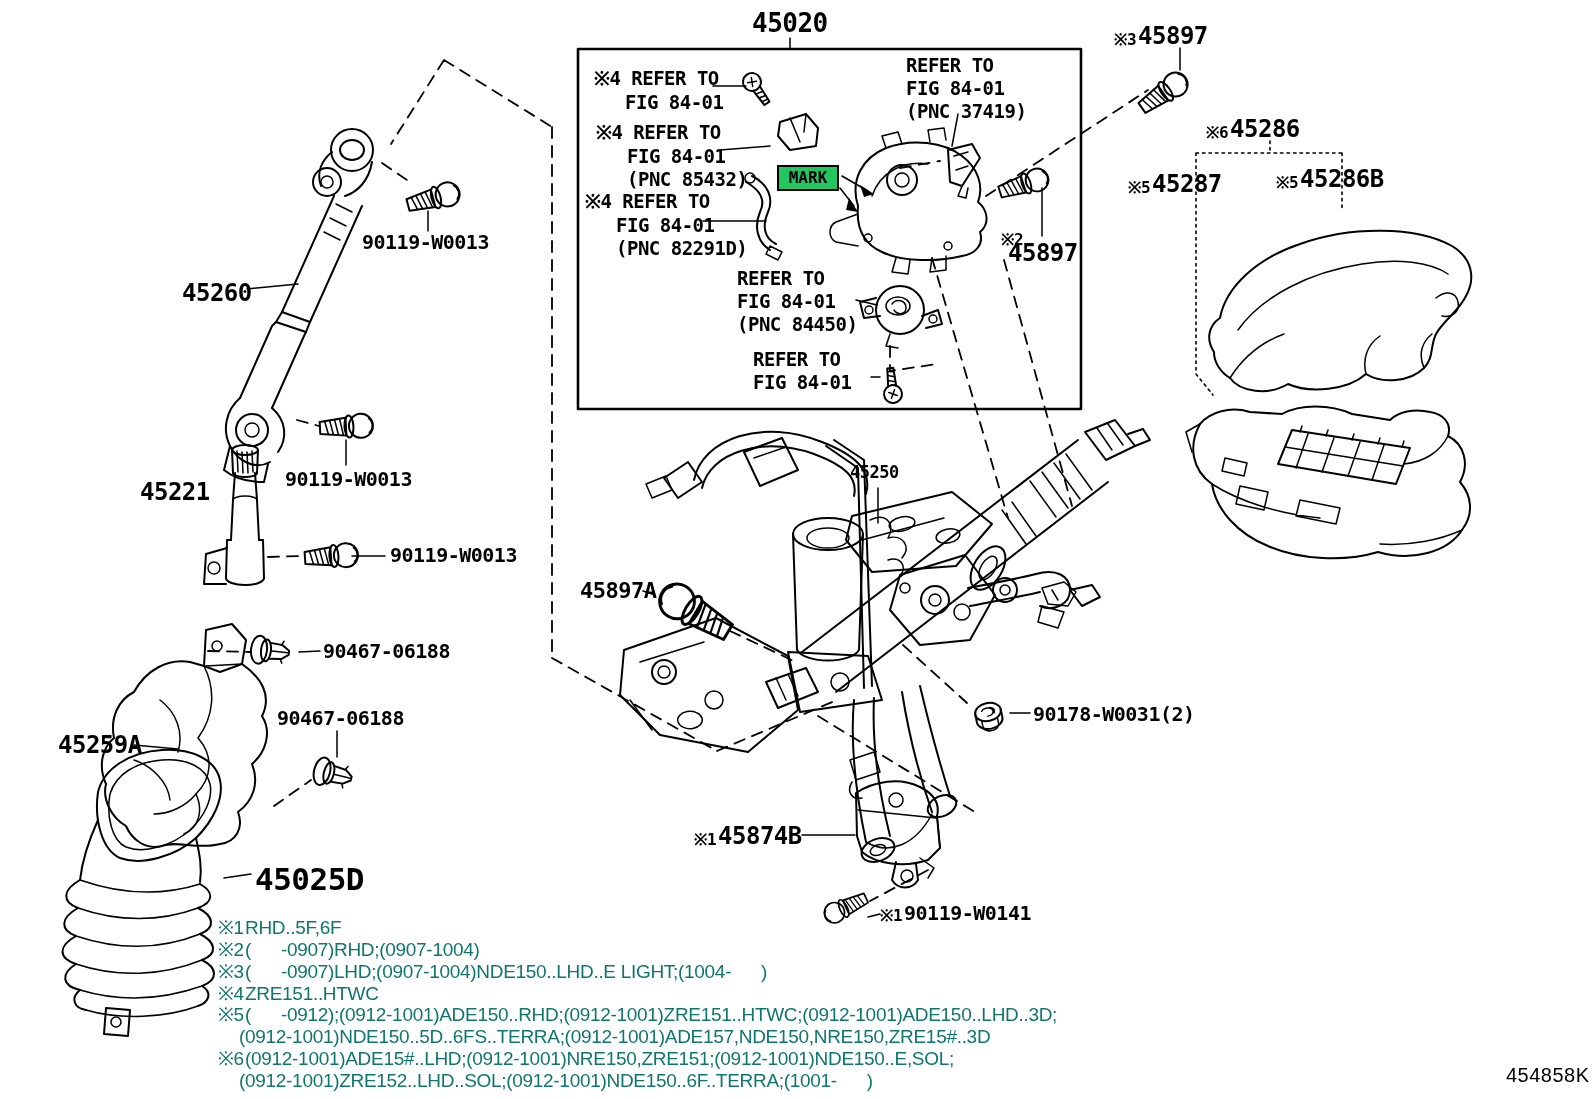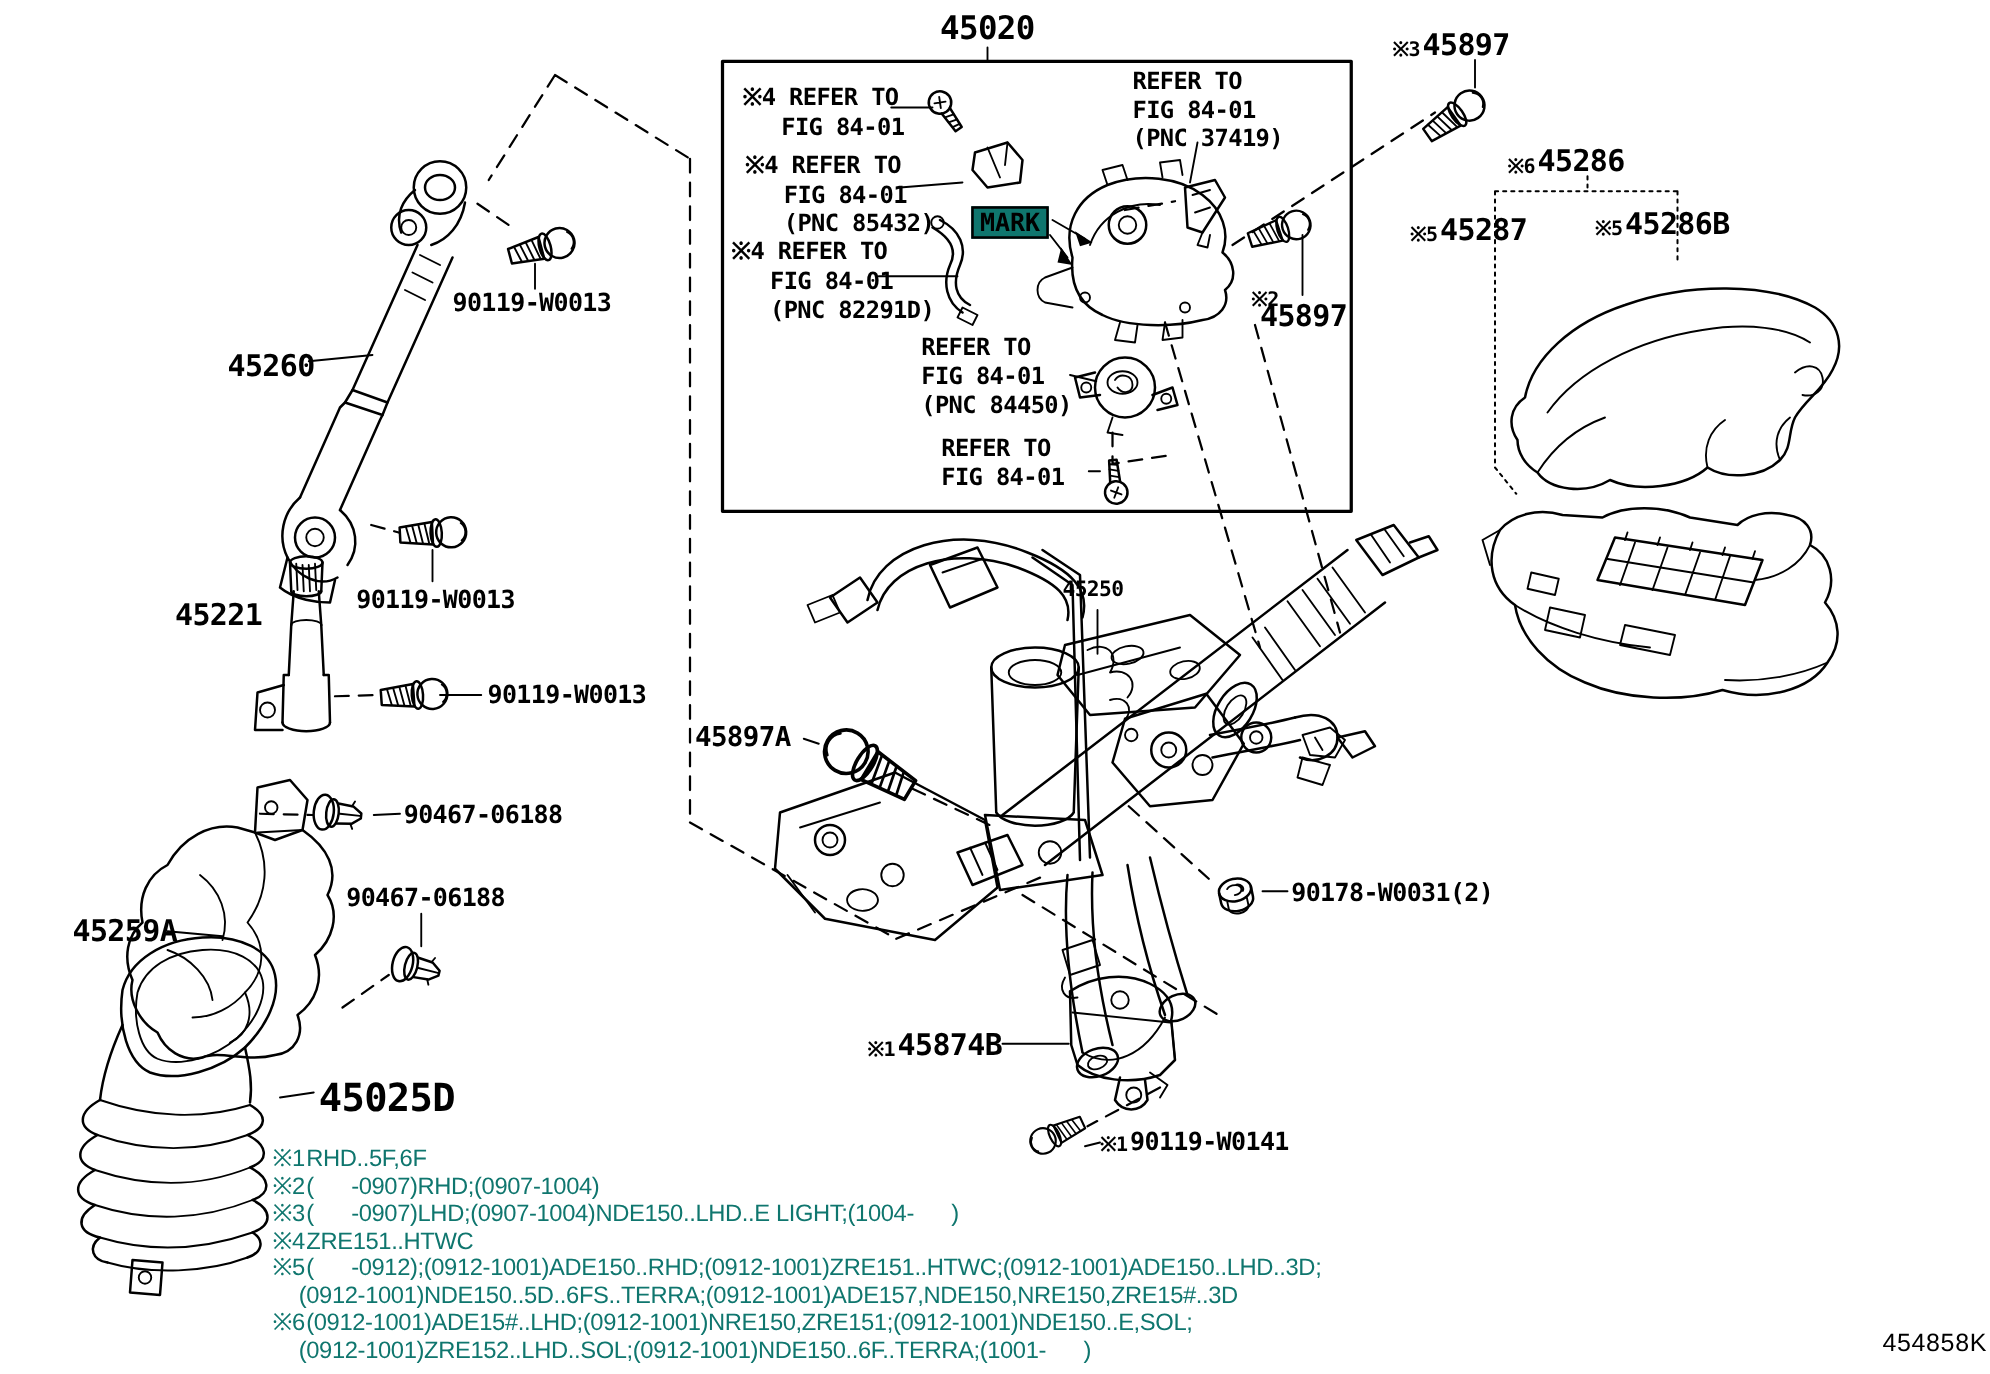--- a/index.html
+++ b/index.html
@@ -10,21 +10,21 @@
         fill:none;stroke:#000;stroke-width:2;stroke-linecap:round;stroke-linejoin:round;}
   #art .thin{stroke-width:1.5;}
   #art .thick{stroke-width:2.6;}
   #art .dashline{stroke-dasharray:11 8;stroke-width:1.8;}
   #art .dotline{stroke-dasharray:2.5 4;stroke-width:1.6;}
   #art .blk{fill:#000;stroke:none;}
   .plabel{position:absolute;font-weight:bold;line-height:1;white-space:pre;letter-spacing:-0.5px;}
   .pfx{font-size:16px;font-weight:bold;margin-right:2px;position:relative;top:1px;}
   .callout{position:absolute;font-weight:bold;font-size:19px;line-height:1;white-space:pre;letter-spacing:-0.5px;}
   .mark{position:absolute;left:777px;top:165px;width:58px;height:22px;border:2px solid #000;
-        font-size:20px;font-weight:bold;text-align:center;line-height:22px;background:#0f766e;}
+        font-size:16px;font-weight:bold;text-align:center;line-height:22px;background:#22c55e;}
   .lrow{position:absolute;font-family:"Liberation Sans",sans-serif;font-size:19px;line-height:1;
         white-space:pre;letter-spacing:-0.3px;color:#0f766e;}
   .lmark{display:inline-block;min-width:27px;}
   .footcode{position:absolute;left:1506px;top:1064px;font-family:"Liberation Sans",sans-serif;
         font-size:20px;letter-spacing:0.5px;}
 </style>
 </head>
 <body>
 
 <div id="stage">
@@ -288,21 +288,21 @@
       <div class="plabel" style="left: 182px; top: 281px; font-size: 24px; text-align: right;"><span>45260</span></div>
       <div class="plabel" style="left: 362px; top: 232px; font-size: 20px;"><span>90119-W0013</span></div>
       <div class="plabel" style="left: 140px; top: 480px; font-size: 24px;"><span>45221</span></div>
       <div class="plabel" style="left: 285px; top: 469px; font-size: 20px;"><span>90119-W0013</span></div>
       <div class="plabel" style="left: 390px; top: 545px; font-size: 20px;"><span>90119-W0013</span></div>
       <div class="plabel" style="left: 323px; top: 641px; font-size: 20px;"><span>90467-06188</span></div>
       <div class="plabel" style="left: 58px; top: 733px; font-size: 24px;"><span>45259A</span></div>
       <div class="plabel" style="left: 277px; top: 708px; font-size: 20px;"><span>90467-06188</span></div>
       <div class="plabel" style="left: 255px; top: 864px; font-size: 31px;"><span>45025D</span></div>
       <div class="plabel" style="left: 850px; top: 464px; font-size: 17px; text-align: center;"><span>45250</span></div>
-      <div class="plabel" style="left: 556px; top: 580px; font-size: 22px;"><span>45897A</span></div>
+      <div class="plabel" style="left: 580px; top: 580px; font-size: 22px;"><span>45897A</span></div>
       <div class="plabel" style="left: 1001px; top: 224px; font-size: 24px;"><span class="pfx">※2</span><span></span></div>
       <div class="plabel" style="left: 1008px; top: 241px; font-size: 24px;"><span>45897</span></div>
       <div class="plabel" style="left: 1033px; top: 704px; font-size: 20px;"><span>90178-W0031(2)</span></div>
       <div class="plabel" style="left: 694px; top: 824px; font-size: 24px;"><span class="pfx">※1</span><span>45874B</span></div>
       <div class="plabel" style="left: 880px; top: 903px; font-size: 20px;"><span class="pfx">※1</span><span>90119-W0141</span></div>
     </div>
   <div id="callouts">
       <div class="callout" style="left: 594px; top: 69px;">※4 REFER TO</div>
       <div class="callout" style="left: 625px; top: 93px;">FIG 84-01</div>
       <div class="callout" style="left: 596px; top: 123px;">※4 REFER TO</div>

